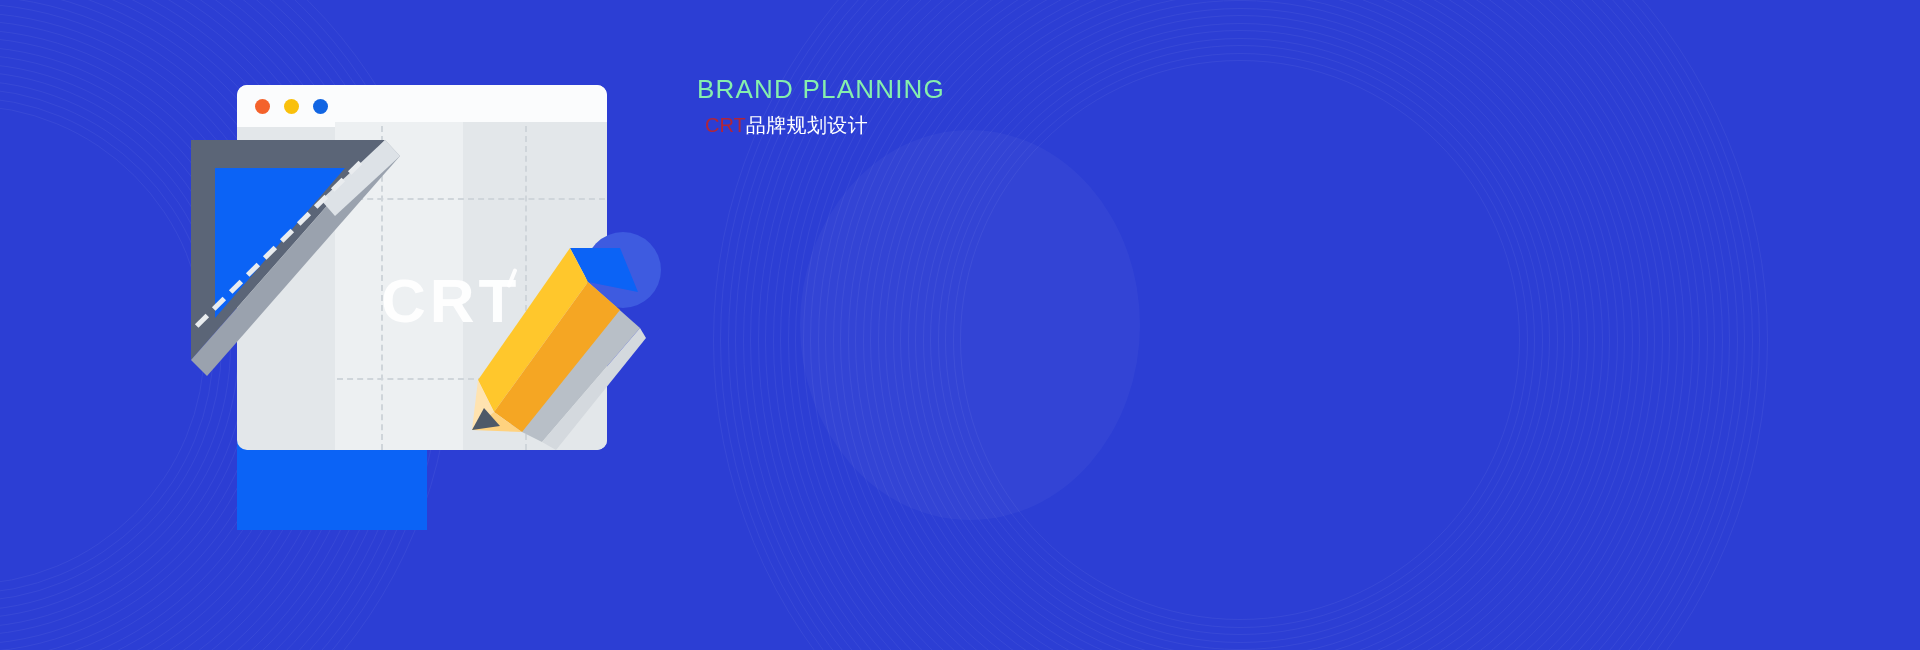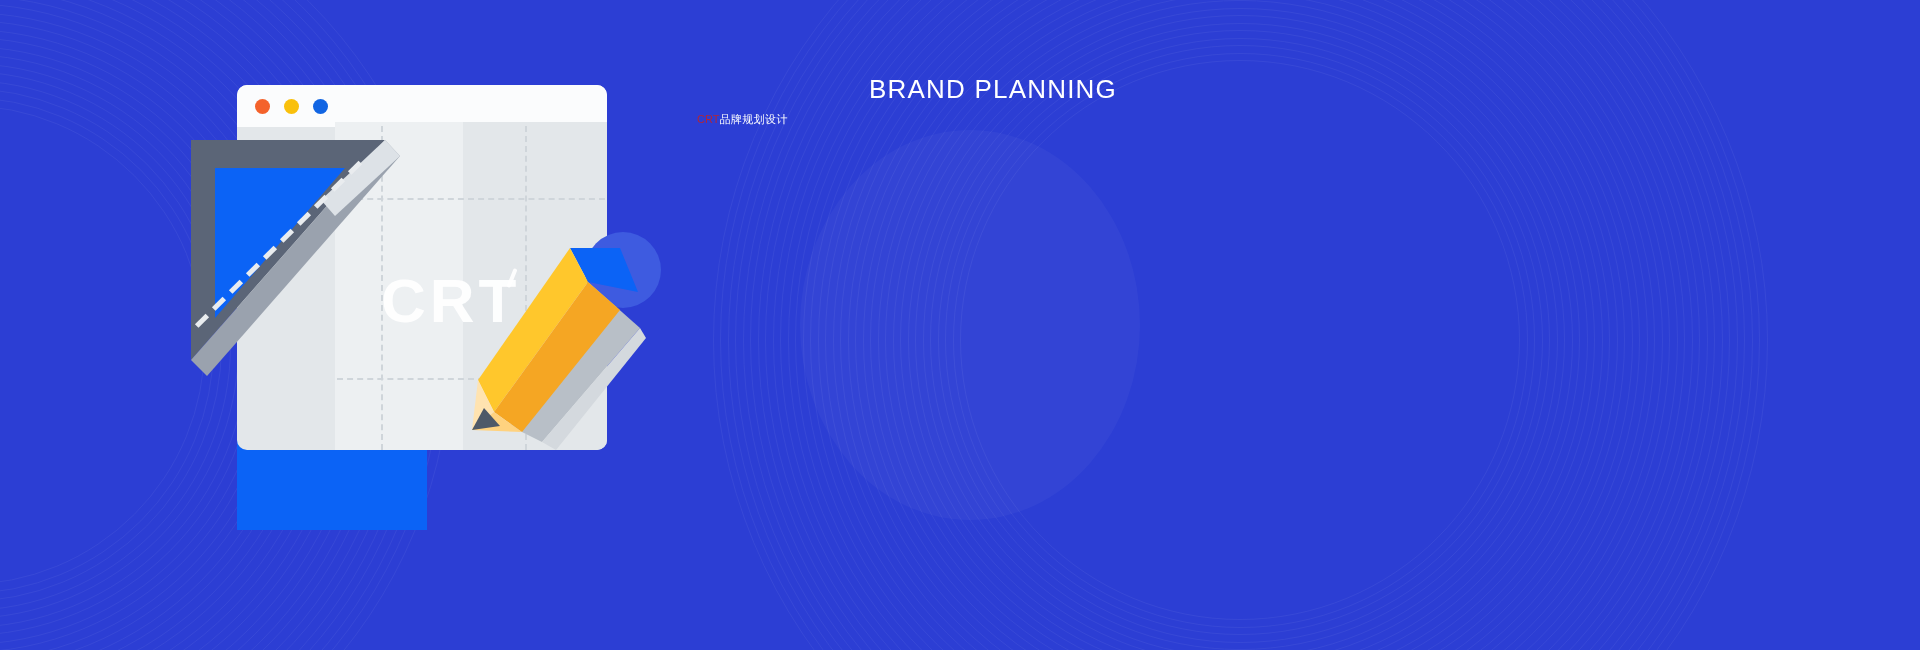--- a/index.html
+++ b/index.html
@@ -96,26 +96,26 @@
   .pen-circle {
     position:absolute; left:400px; top:152px; width:76px; height:76px;
     border-radius:50%; background:#3E5BE0;
   }
 
   
   .headline {
     position:absolute; left:697px; top:74px; width:420px;
   }
   .headline-line {
-    font-size:26px; color:#ffffff; letter-spacing:1.2px;
-    line-height:1.16; font-weight:400;text-align:right;
+    font-size:26px; color:#86efac; letter-spacing:1.2px;
+    line-height:1.16; font-weight:400;
   }
   .sub-cn {
-    margin-top:9px; font-size:11px; line-height:1.2;
-    letter-spacing:0.4px; color:#FFFFFF;
+    margin-top:9px; font-size:20px; line-height:1.2;
+    letter-spacing:0.4px; color:#FFFFFF;margin-left:8px;
   }
   .sub-cn .crt-red { color:#B0263A; letter-spacing:0px; }
 
   .tagline { position:absolute; left:695px; top:327px; width:780px; }
   .tag-en {
     font-size:31px; color:#FFFFFF; line-height:1.30;
     font-weight:400; letter-spacing:0.1px;
     transform:scaleX(0.93); transform-origin:left center;
   }
   .tag-cn {

